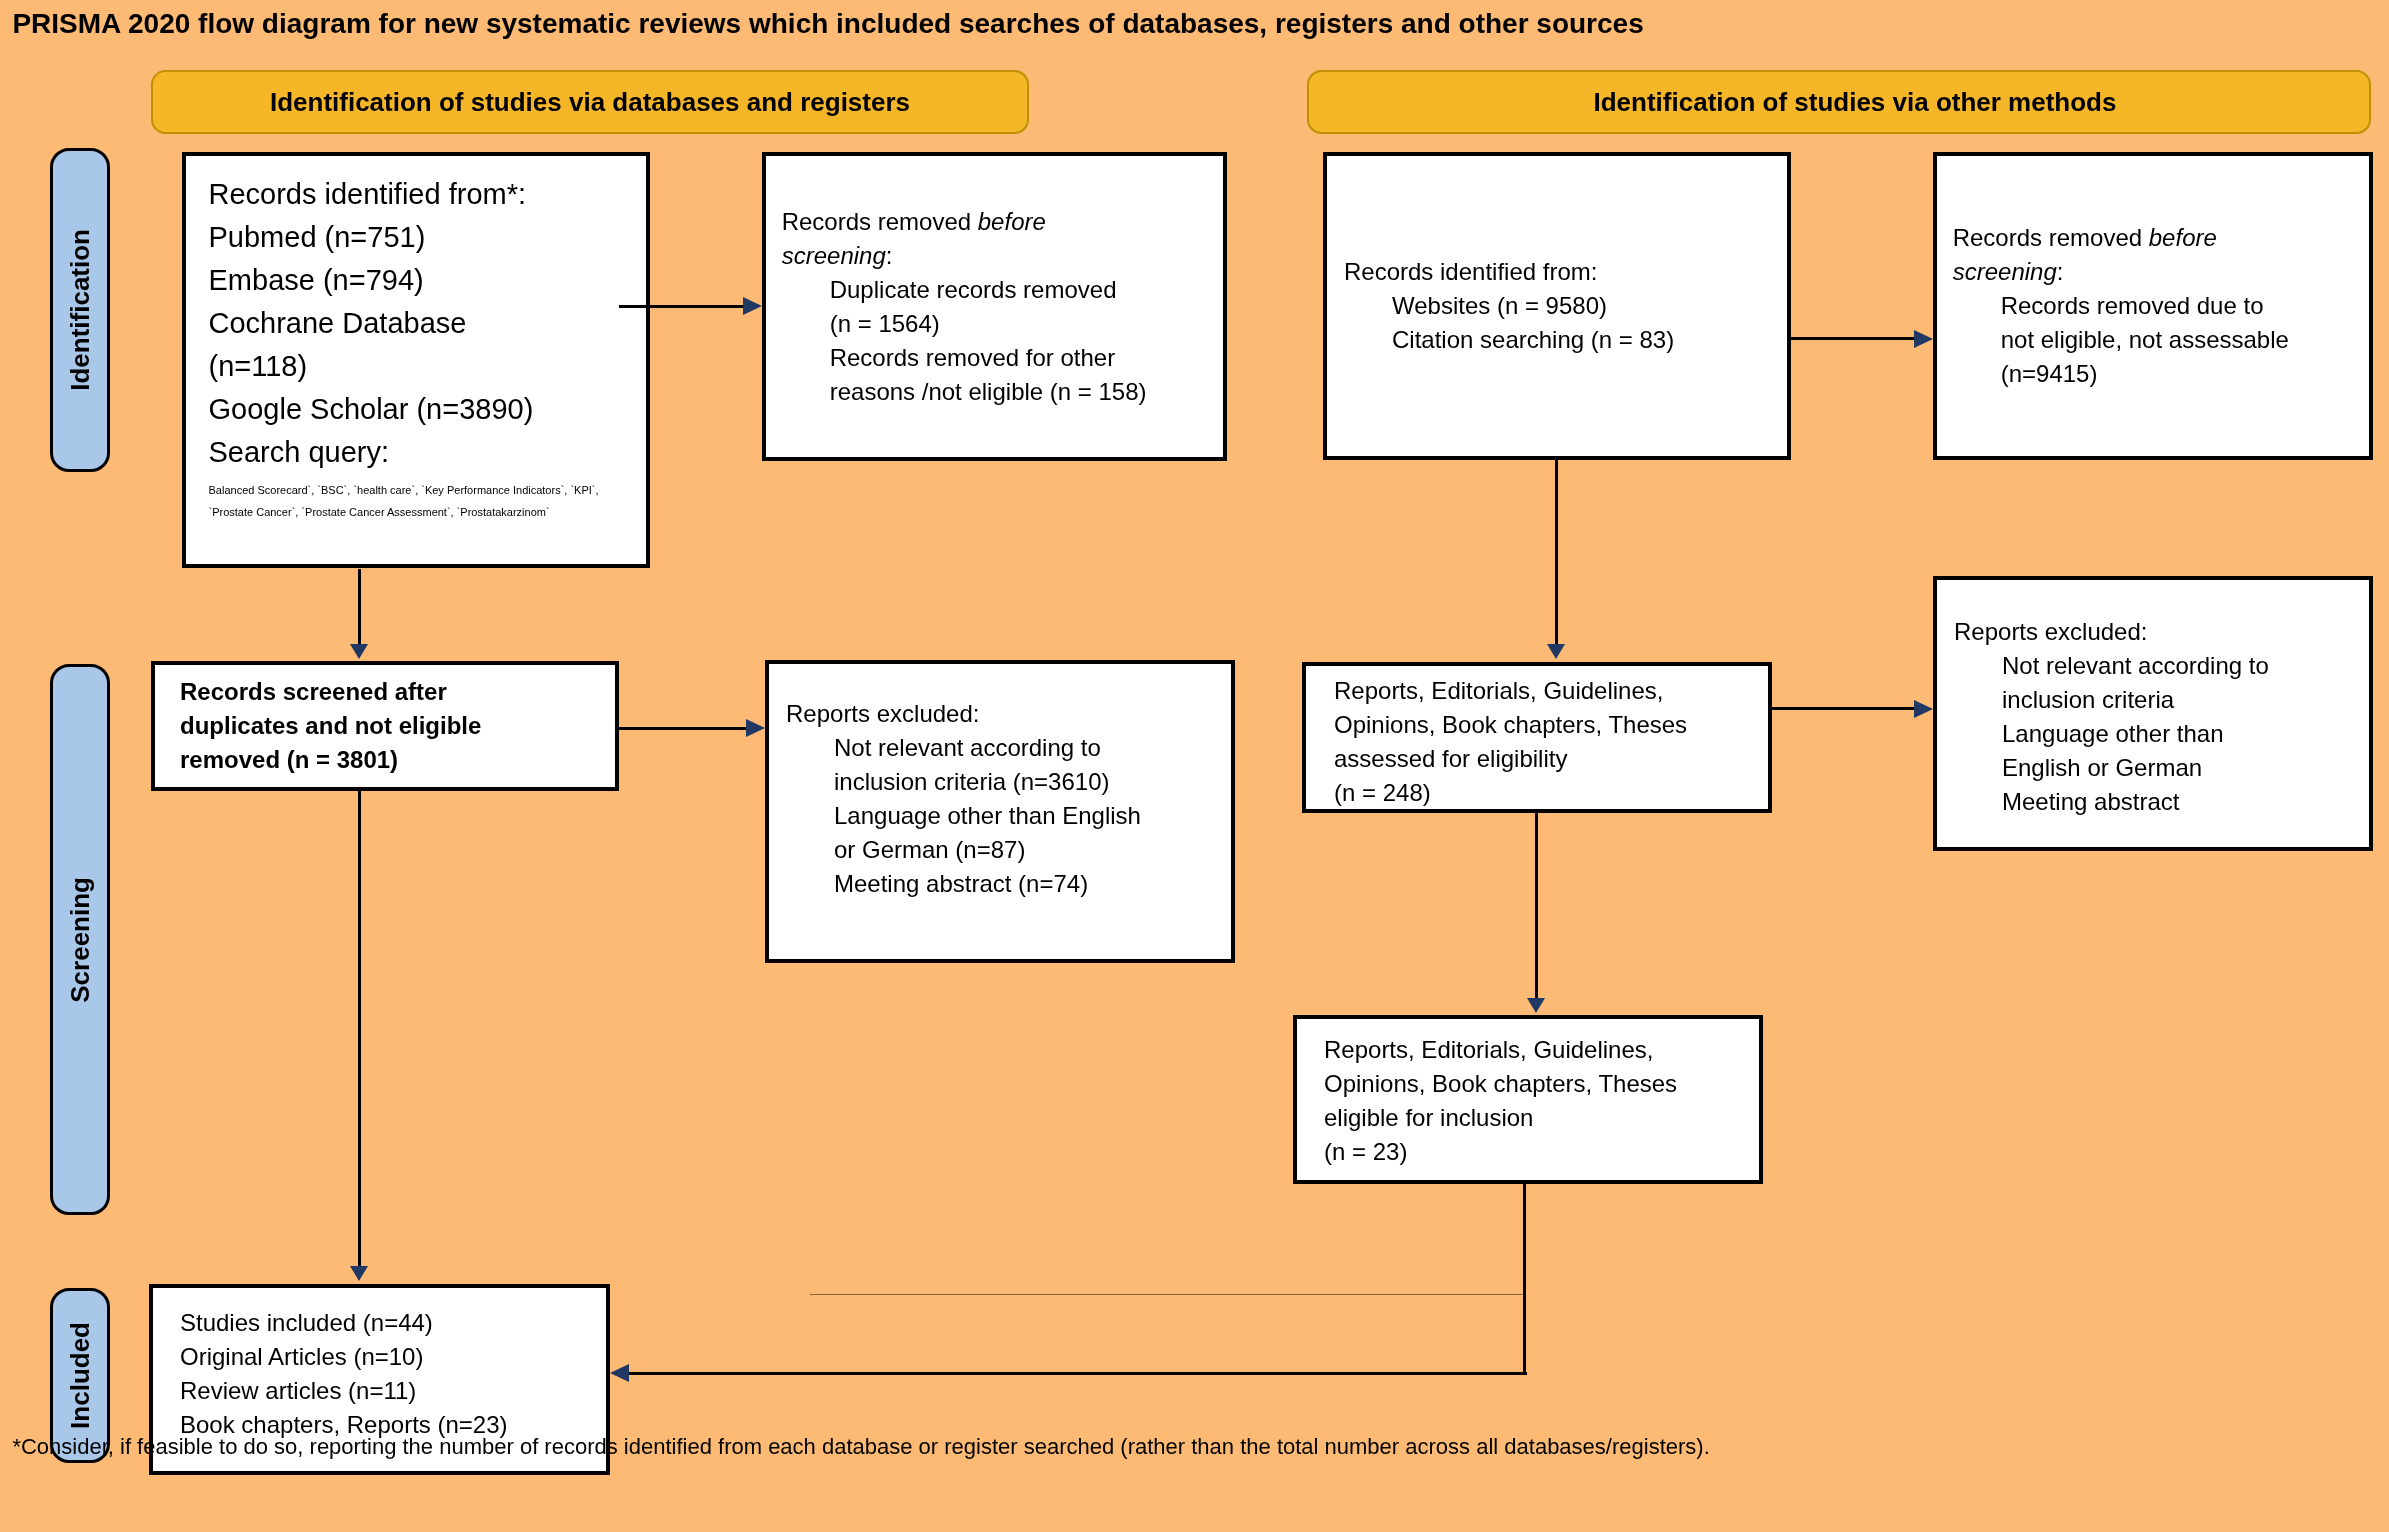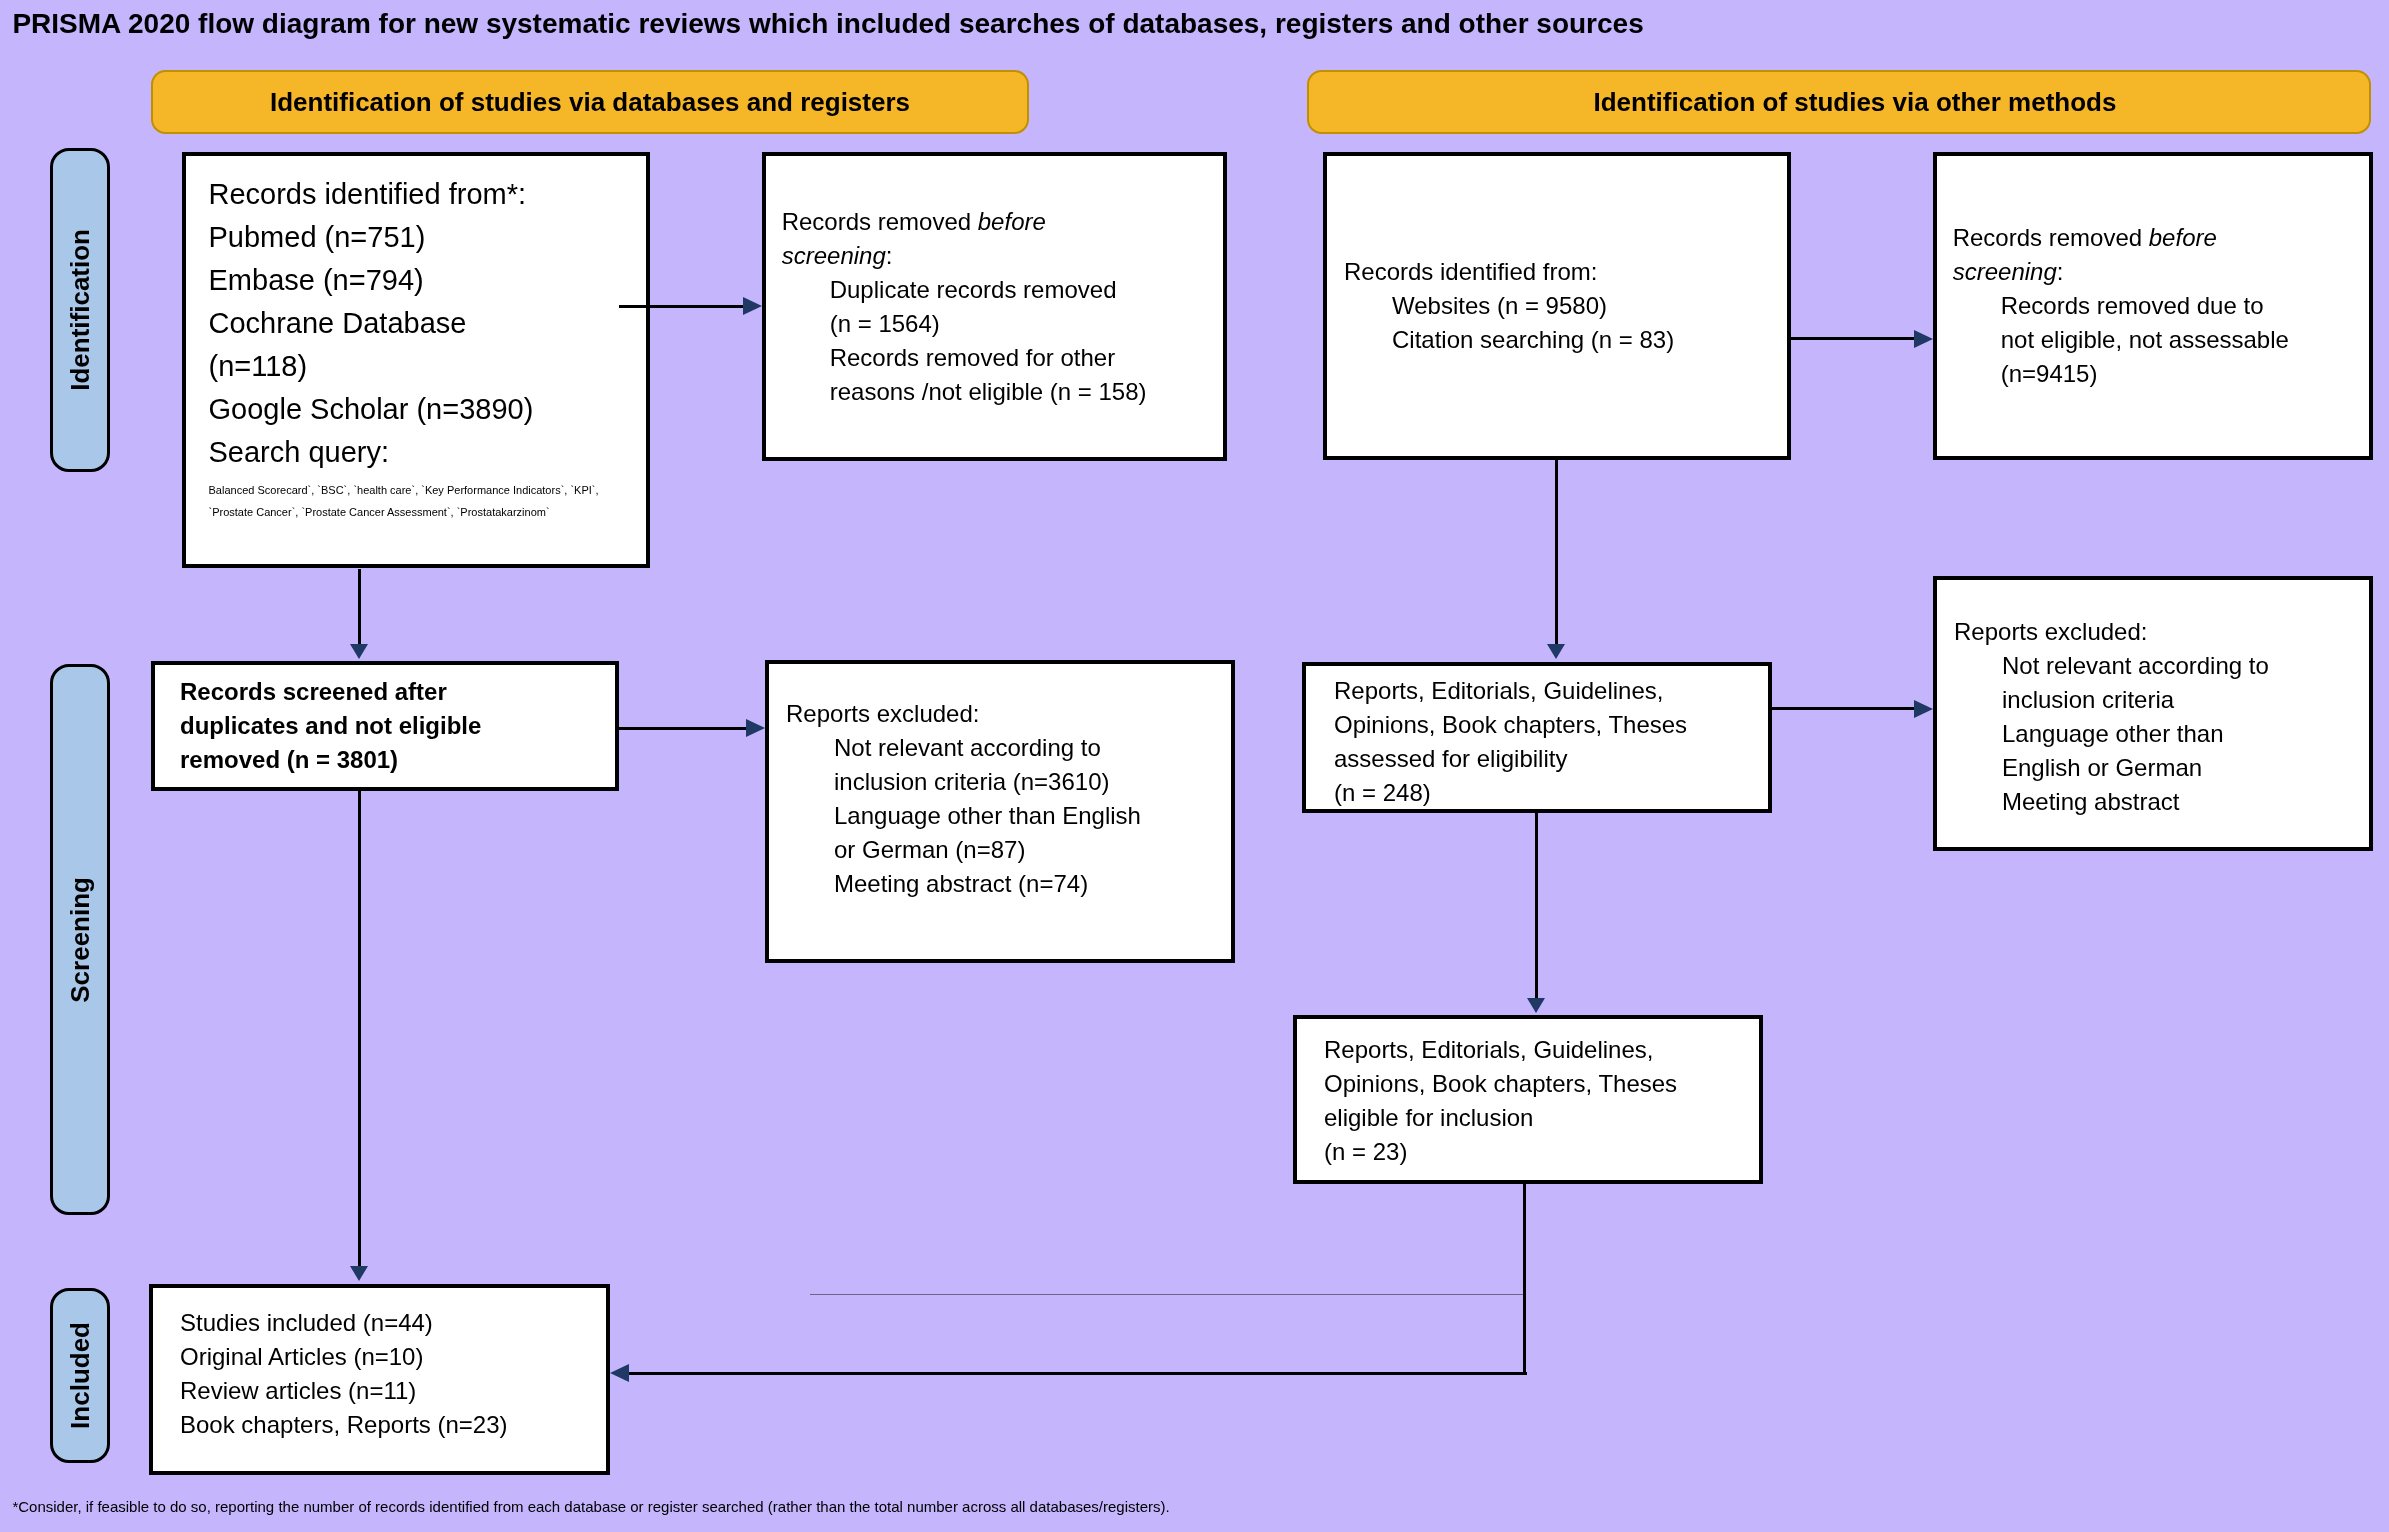--- a/index.html
+++ b/index.html
@@ -1,20 +1,20 @@
 <!DOCTYPE html>
 <html style="--header-fill: #F5B727; --header-border: #BF9000; --stage-fill: #A9C7E8; --arrowhead: #1F3864; --line: #000000;font-size:9px"><head>
 <meta charset="utf-8">
 <style>
   :root{
     --header-fill:#F5B727; --header-border:#BF9000;
     --stage-fill:#A9C7E8; --arrowhead:#1F3864; --line:#000000;
   }
   html,body{margin:0;padding:0;background:#fff;}
-  #stage{position:relative;width:2389px;height:1532px;background:#c4b5fd;
+  #stage{position:relative;width:2389px;height:1532px;background:#fdba74;
          font-family:"Liberation Sans","DejaVu Sans",sans-serif;color:#000;overflow:hidden;}
   .title{position:absolute;left:12.4px;top:7.9px;font-size:28px;font-weight:bold;white-space:nowrap;}
   .colheader{position:absolute;height:64px;background:var(--header-fill);
              border:2.8px solid var(--header-border);border-radius:14.6px;
              display:flex;align-items:center;justify-content:center;
              font-size:26px;font-weight:bold;box-sizing:border-box;}
   .stagebar{position:absolute;left:50px;width:60px;background:var(--stage-fill);
             border:3.4px solid #000;border-radius:19px;box-sizing:border-box;
             display:flex;align-items:center;justify-content:center;}
   .stagebar span{writing-mode:vertical-rl;transform:rotate(180deg);
@@ -25,21 +25,21 @@
   .ind{padding-left:48px;}
   .it{font-style:italic;}
   .vcenter{display:flex;flex-direction:column;justify-content:center;}
   .hline{position:absolute;height:3.4px;background:var(--line);}
   .vline{position:absolute;width:3.4px;background:var(--line);}
   .hairline{position:absolute;background:rgba(0,0,0,0.45);}
   .ah{position:absolute;width:0;height:0;}
   .ah-r{border-top:9.6px solid transparent;border-bottom:9.6px solid transparent;border-left:19px solid var(--arrowhead);}
   .ah-l{border-top:9.6px solid transparent;border-bottom:9.6px solid transparent;border-right:19px solid var(--arrowhead);}
   .ah-d{border-left:9.6px solid transparent;border-right:9.6px solid transparent;border-top:15.7px solid var(--arrowhead);}
-  .footnote{position:absolute;left:12.4px;top:1498px;font-size:15px;white-space:nowrap;}
+  .footnote{position:absolute;left:12.4px;top:1434px;font-size:22px;white-space:nowrap;}
   .query{font-size:11px;line-height:22px;margin-top:4.5px;white-space:normal;width:411px;}
 </style>
 </head>
 <body>
 
 <div id="stage">
 
   <div class="title">PRISMA 2020 flow diagram for new systematic reviews which included searches of databases, registers and other sources</div>
 
   <div class="colheader" style="left:151px;top:70px;width:878px;">

